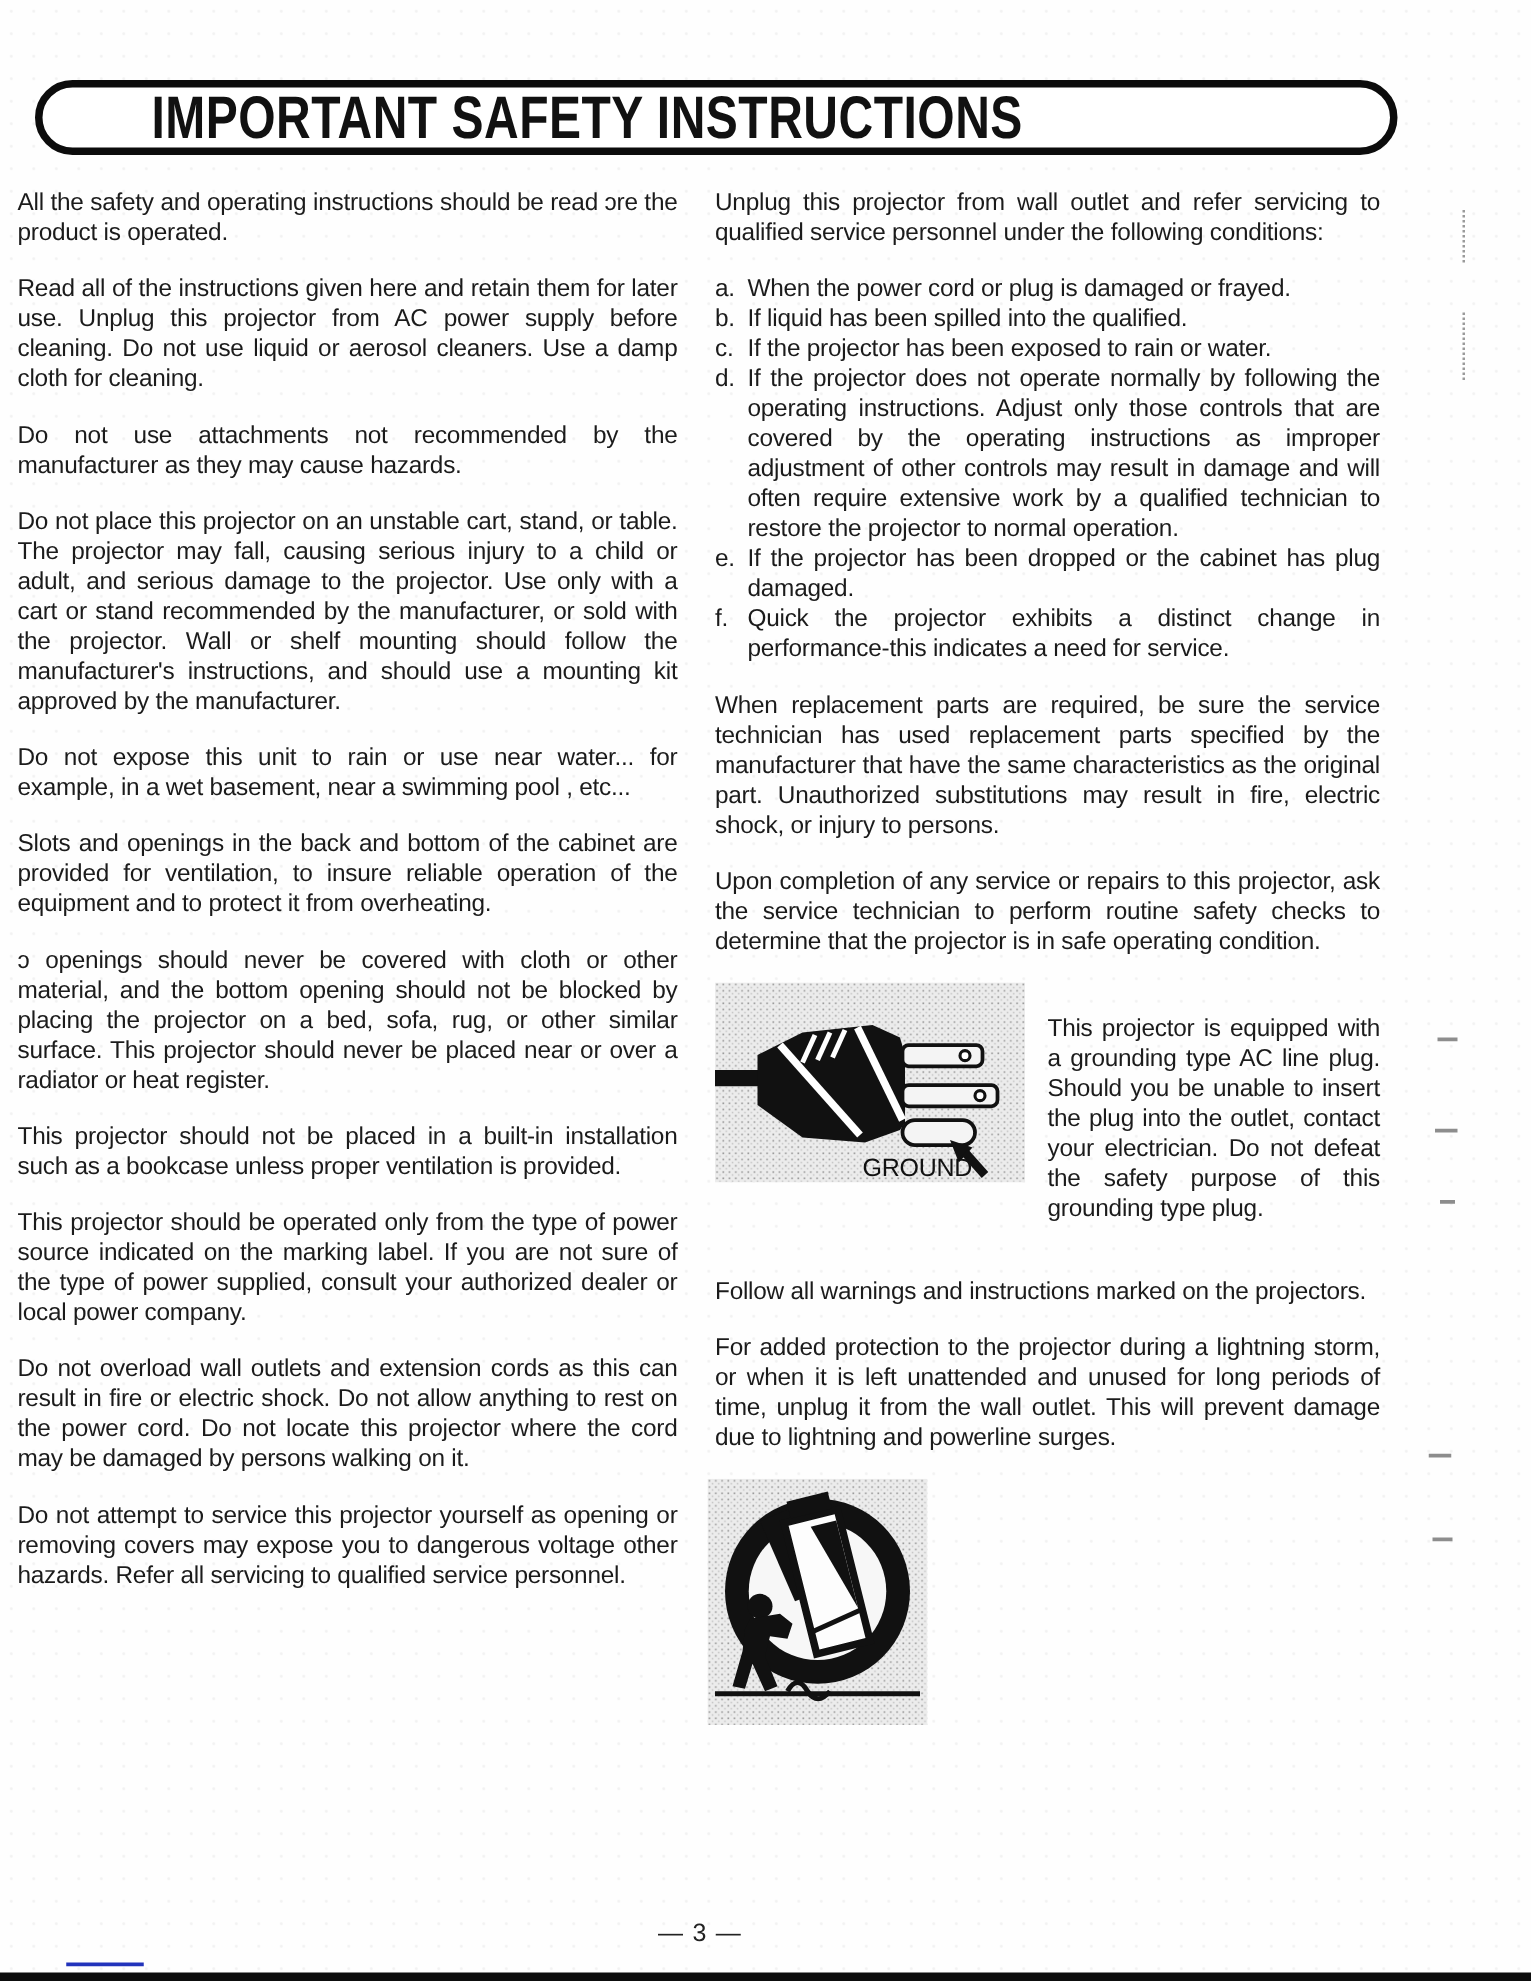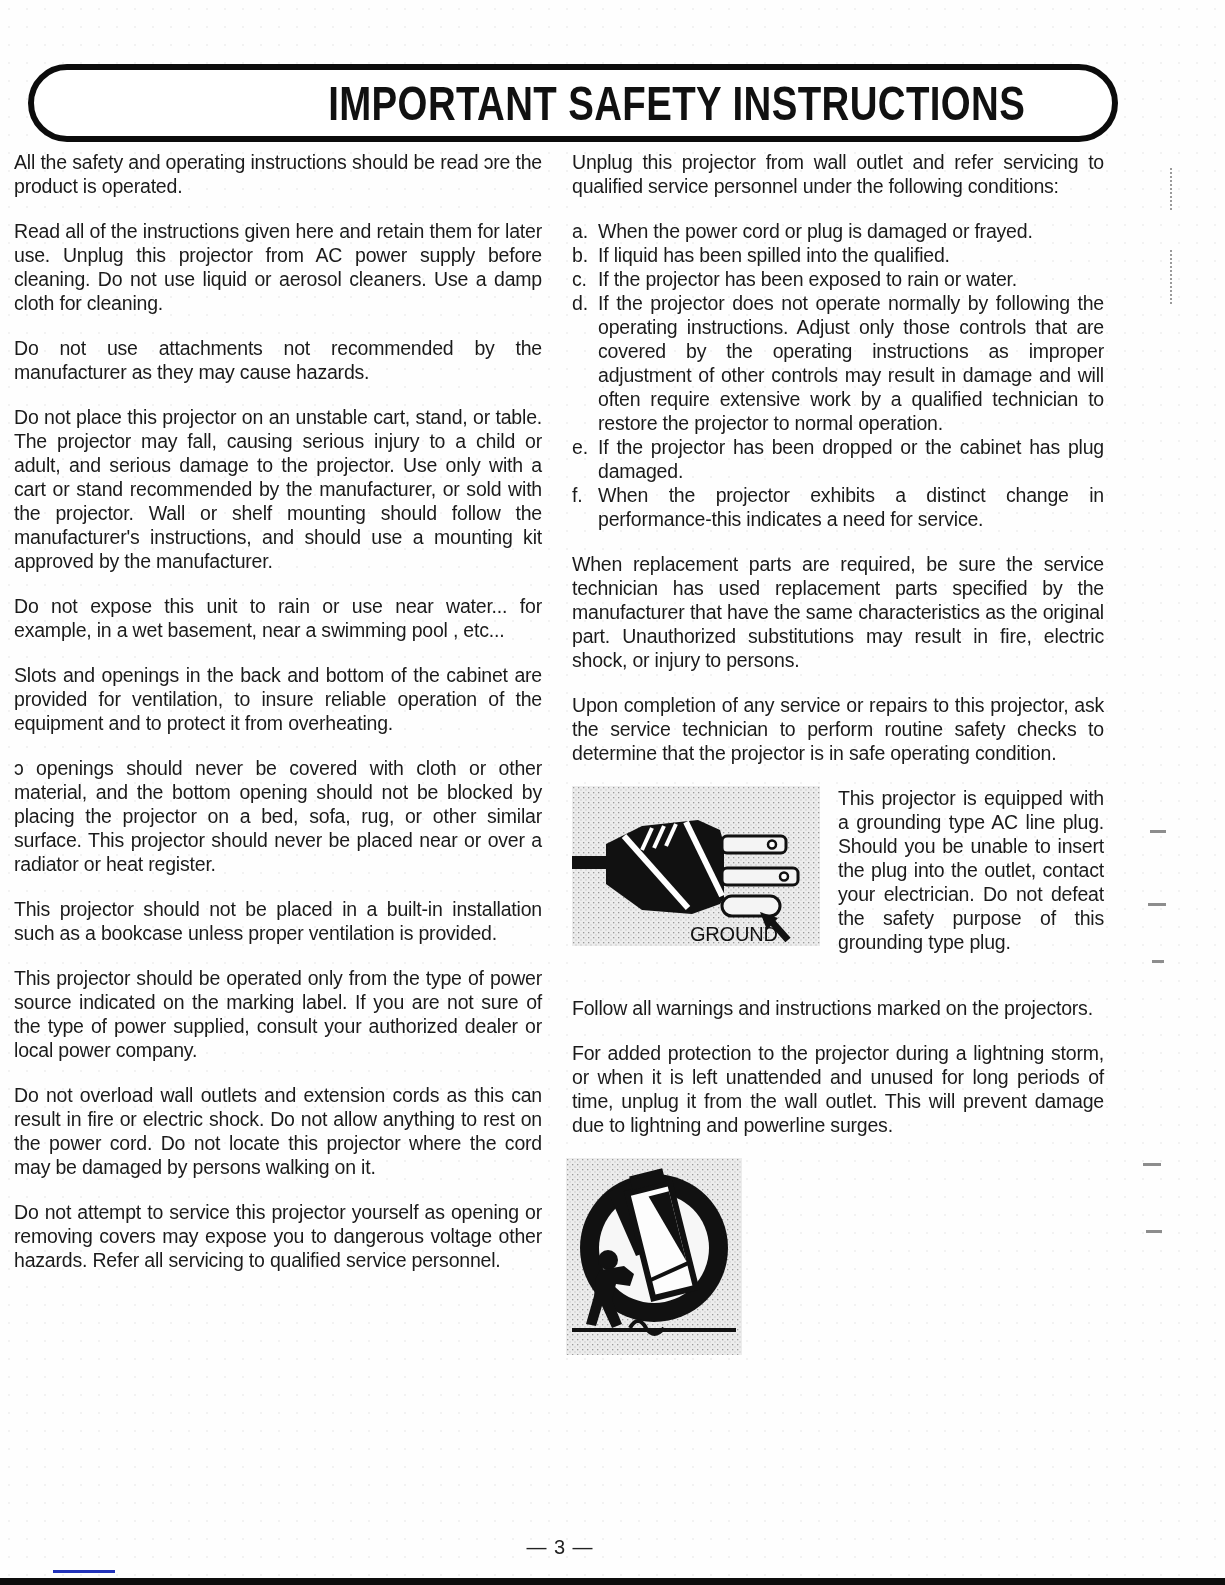--- a/index.html
+++ b/index.html
@@ -10,42 +10,42 @@
     color:#1b1b1b;
     position:relative;
     overflow:hidden;
   }
   .page {
     position:absolute; inset:0;
     background-image: radial-gradient(#f2f2f2 1px, transparent 1.2px);
     background-size:18px 18px;
   }
   .title-box {
-    position:absolute; left:28px; top:64px; width:1090px; height:78px;
+    position:absolute; left:28px; top:64px; width:1090px; height:60px;
     border:6px solid #0c0c0c; border-radius:42px;
-    display:flex; align-items:center; justify-content:flex-end;
+    display:flex; align-items:center; justify-content:flex-start;
     box-sizing:border-box; background:#fff;
   }
   .title {
     font-size:48px; font-weight:bold; white-space:nowrap;
     transform:scaleX(0.8); letter-spacing:0.5px; color:#111;
   }
   .col {
     position:absolute; top:150px;
     font-size:19.5px; line-height:24px; letter-spacing:-0.2px;
   }
   .col-left  { left:14px;  width:528px; }
   .col-right { left:572px; width:532px; }
   .col p { margin:0 0 21px 0; text-align:justify; }
   .cond { display:flex; }
   .cond-marker { flex:0 0 26px; }
   .cond-text { flex:1; text-align:justify; }
   .cond-list { margin:0 0 21px 0; }
   .fig-row { display:flex; margin:0 0 21px 0; align-items:flex-start; }
-  .fig-row p { flex:1; }
+  .fig-row p { flex:1;margin-top:25px; }
   .ground-fig  { margin-right:18px; flex:0 0 auto; }
   .cart-fig    { margin-right:28px; margin-left:-6px; flex:0 0 auto; }
   .page-number {
     position:absolute; top:1536px; left:0; width:1120px;
     text-align:center; font-size:20px; color:#222; letter-spacing:1px;
   }
   .bottom-bar {
     position:absolute; left:0; bottom:0; width:1225px; height:7px; background:#0d0d0d;
   }
   .blue-line {
@@ -96,21 +96,21 @@
       <div class="cond">
         <span class="cond-marker">d.</span>
         <span class="cond-text">If the projector does not operate normally by following the operating instructions. Adjust only those controls that are covered by the operating instructions as improper adjustment of other controls may result in damage and will often require extensive work by a qualified technician to restore the projector to normal operation.</span>
       </div>
       <div class="cond">
         <span class="cond-marker">e.</span>
         <span class="cond-text">If the projector has been dropped or the cabinet has plug damaged.</span>
       </div>
       <div class="cond">
         <span class="cond-marker">f.</span>
-        <span class="cond-text">When the projector exhibits a distinct change in performance-this indicates a need for service.</span>
+        <span class="cond-text">Quick the projector exhibits a distinct change in performance-this indicates a need for service.</span>
       </div>
     </div>
 
     <p>When replacement parts are required, be sure the service technician has used replacement parts specified by the manufacturer that have the same characteristics as the original part. Unauthorized substitutions may result in fire, electric shock, or injury to persons.</p>
     <p>Upon completion of any service or repairs to this projector, ask the service technician to perform routine safety checks to determine that the projector is in safe operating condition.</p>
 
     <div class="fig-row">
       <svg class="ground-fig" width="248" height="160" viewBox="0 0 248 160">
         <defs>
           <pattern id="st1" width="5" height="5" patternUnits="userSpaceOnUse">

